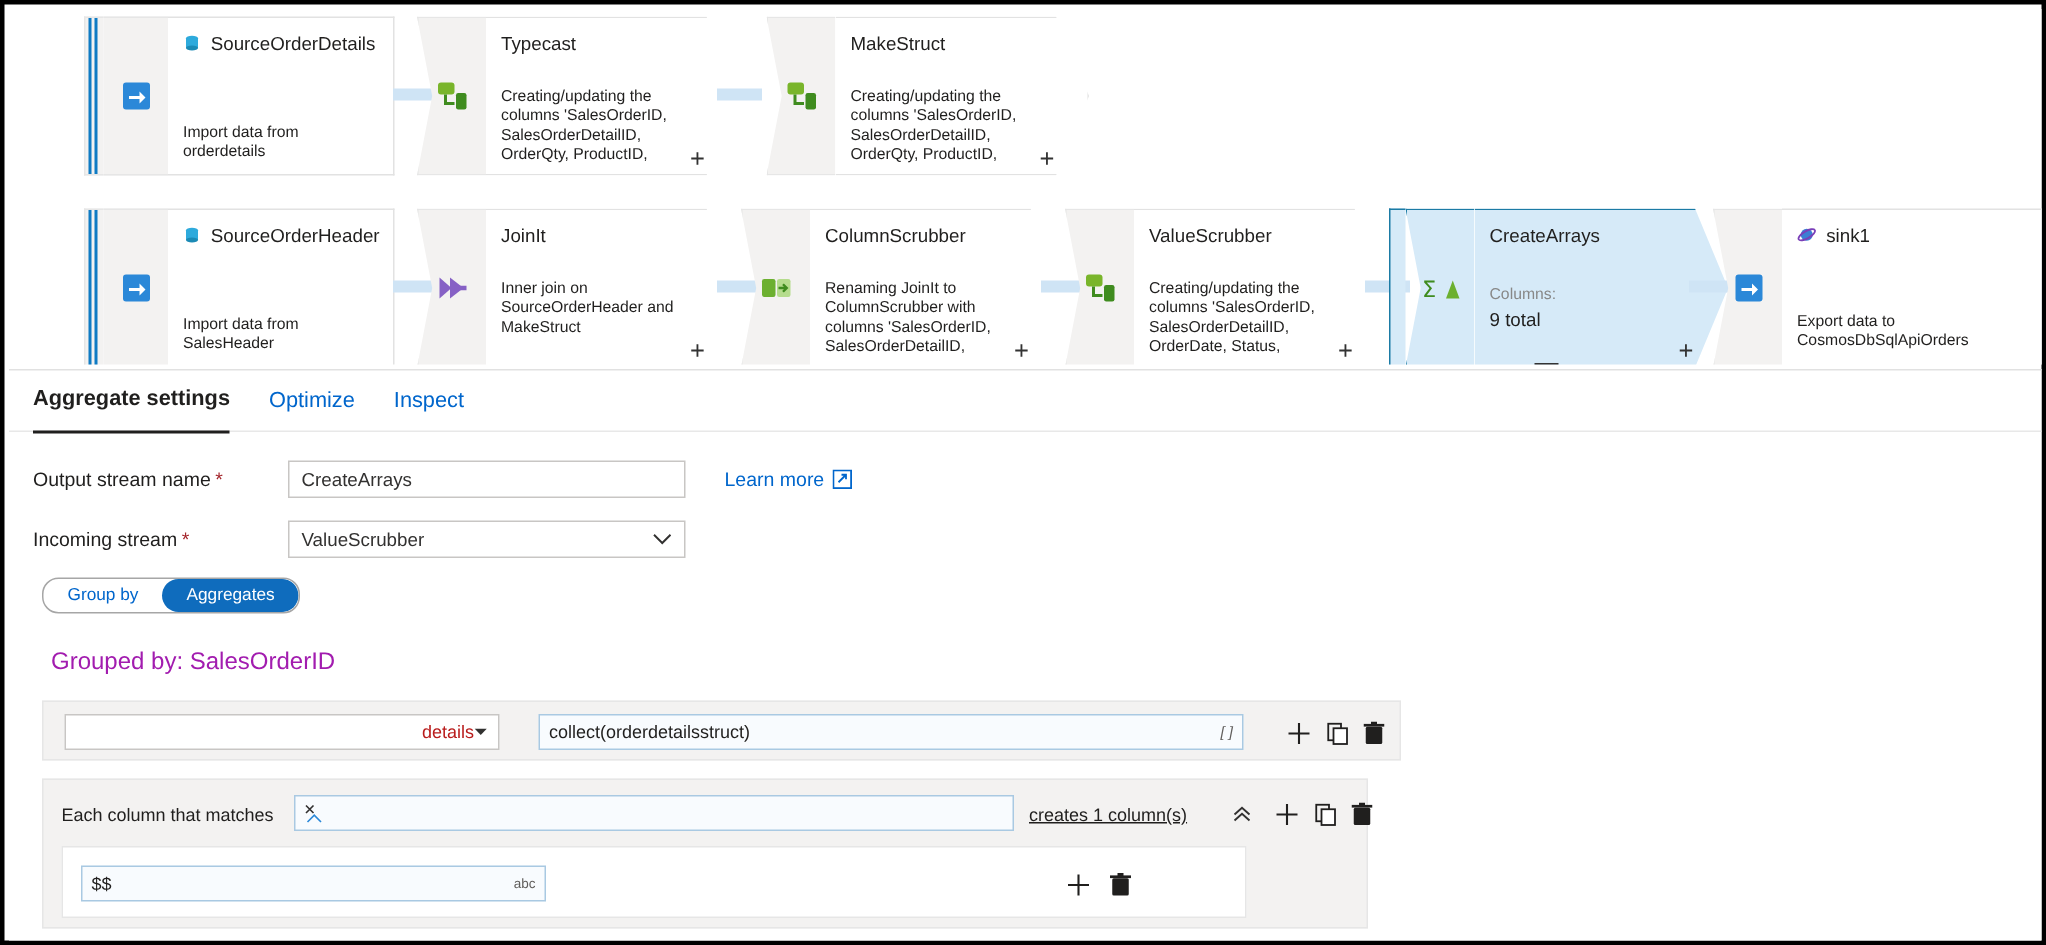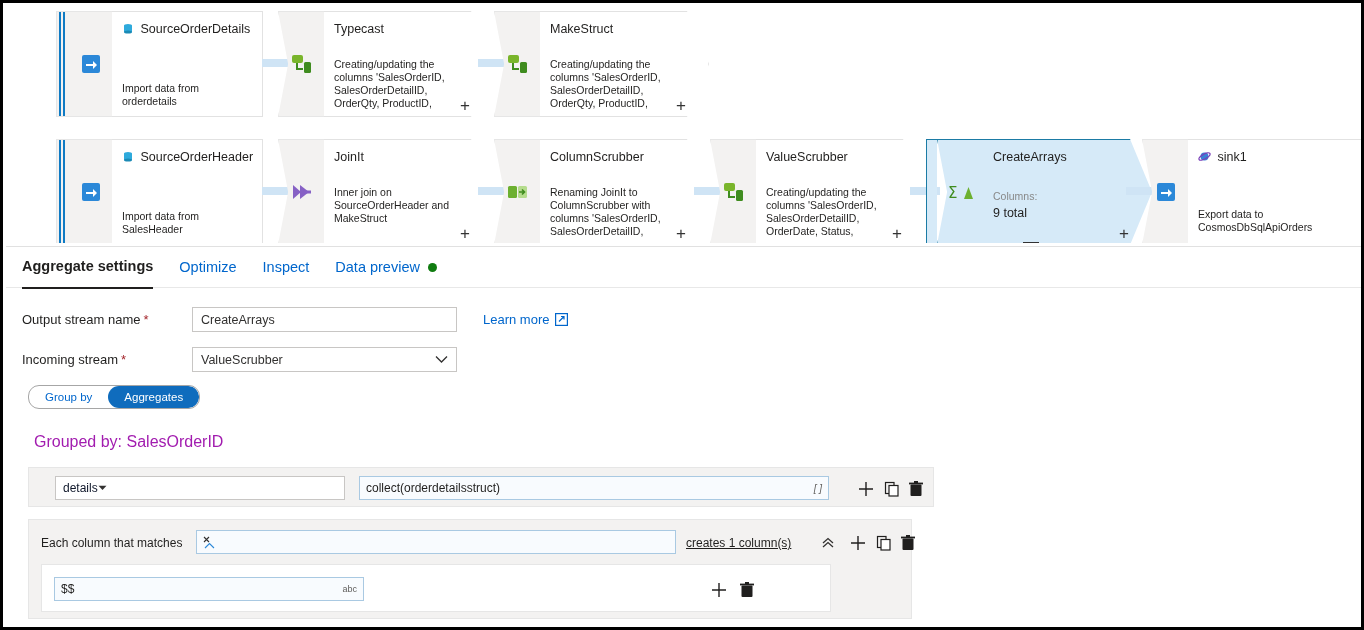--- a/index.html
+++ b/index.html
@@ -247,25 +247,24 @@
     position: absolute;
     left: 22px;
     background: #f3f2f1;
     border: 1px solid #e6e6e6;
     box-sizing: border-box;
   }
   .ddl {
     height: 24px;
     border: 1px solid #c8c6c4;
     background: #ffffff;
-    font-size: 12px; color: #0f172a;
-    display: flex; align-items: center; justify-content: flex-start;
+    font-size: 12px; color: #b91c1c;
+    display: flex; align-items: center; justify-content: flex-end;
     padding: 0 7px;
     box-sizing: border-box;
-    margin-left: 12px;
   }
   .expr {
     height: 24px;
     border: 1px solid #a9c9e2;
     background: #f8fbfe;
     font-size: 12px; color: #201f1e;
     display: flex; align-items: center; justify-content: space-between;
     padding: 0 6px;
     box-sizing: border-box;
   }
@@ -329,21 +328,21 @@
         </div>
         <div class="tx-body" style="width:168px">
           <div class="card-title">Typecast</div>
           <div class="card-desc">Creating/updating the columns 'SalesOrderID, SalesOrderDetailID, OrderQty, ProductID, UnitPrice, UnitPriceDiscount, LineTotal</div>
           <div class="plus">+</div>
         </div>
       </div>
 
       <div class="connector" style="left:472px; width:30px;"></div>
 
-      <div class="tx" style="left:488px;">
+      <div class="tx" style="left:505px;">
         <div class="tx-iconpane">
           <svg width="24" height="22" viewBox="0 0 24 22">
             <rect x="2" y="2" width="11" height="8" rx="2" fill="#79b52b"></rect>
             <rect x="14" y="9" width="7" height="11" rx="1.5" fill="#3f8c1f"></rect>
             <path d="M7 10 v6 h6" stroke="#3f8c1f" stroke-width="2" fill="none"></path>
           </svg>
         </div>
         <div class="tx-body" style="width:168px">
           <div class="card-title">MakeStruct</div>
           <div class="card-desc">Creating/updating the columns 'SalesOrderID, SalesOrderDetailID, OrderQty, ProductID, UnitPrice, UnitPriceDiscount, LineTotal</div>
@@ -484,24 +483,20 @@
     <div class="tabs">
       <div class="tab active">
         <span>Aggregate settings</span>
       </div>
       <div class="tab">
         <span>Optimize</span>
       </div>
       <div class="tab">
         <span>Inspect</span>
       </div>
-      <div class="tab">
-        <span>Data preview</span>
-        <span class="dot"></span>
-      </div>
     </div>
 
     <div class="form-row" style="left:16px; top:60px;">
       <div style="width:170px">
         <span>Output stream name</span><span class="req">*</span>
       </div>
       <div class="txtbox">
         <span>CreateArrays</span>
       </div>
       <div class="learn" style="margin-left:26px">

